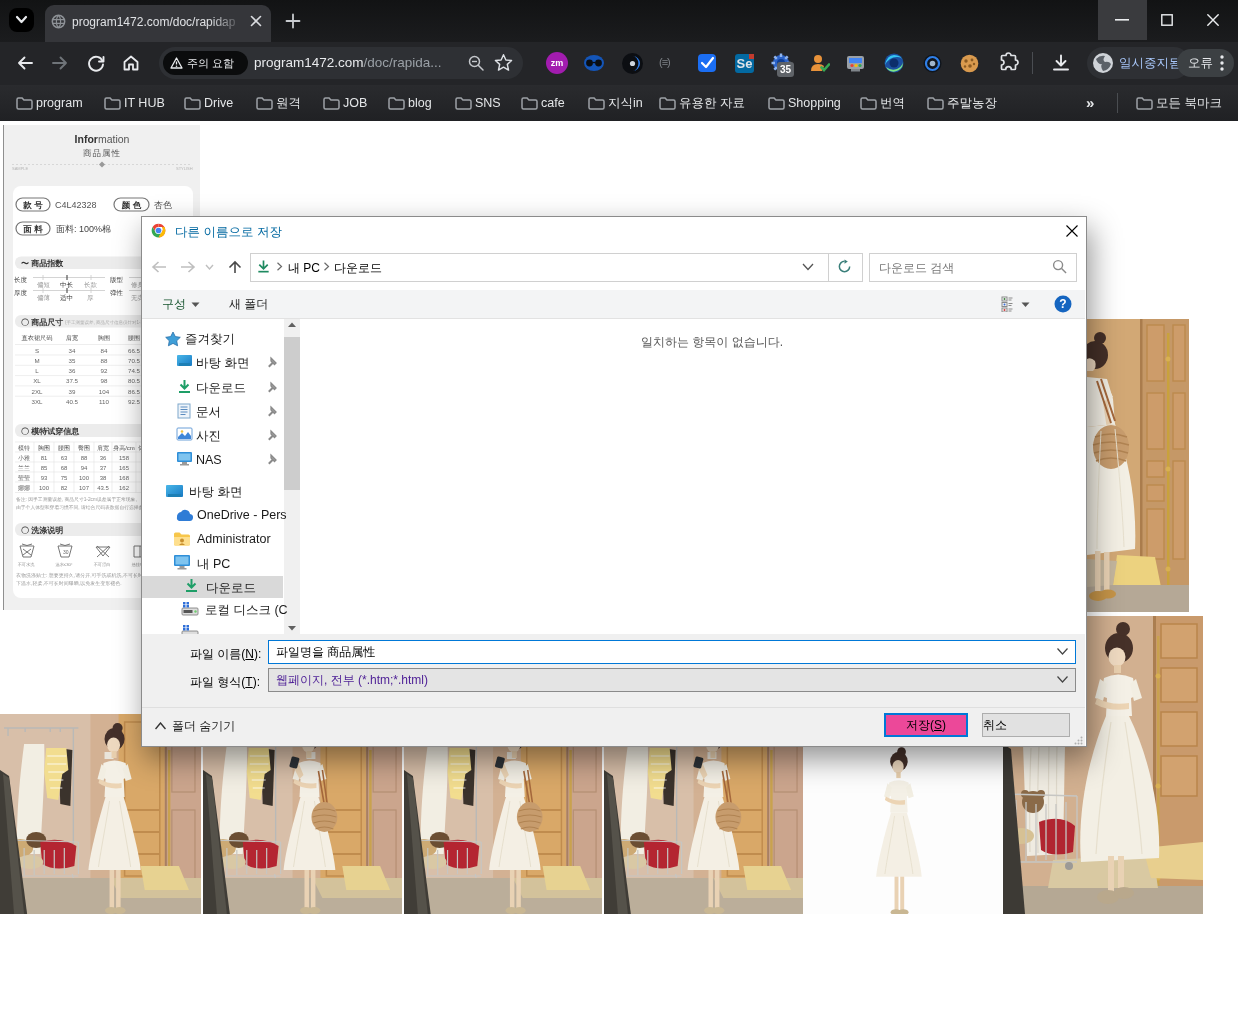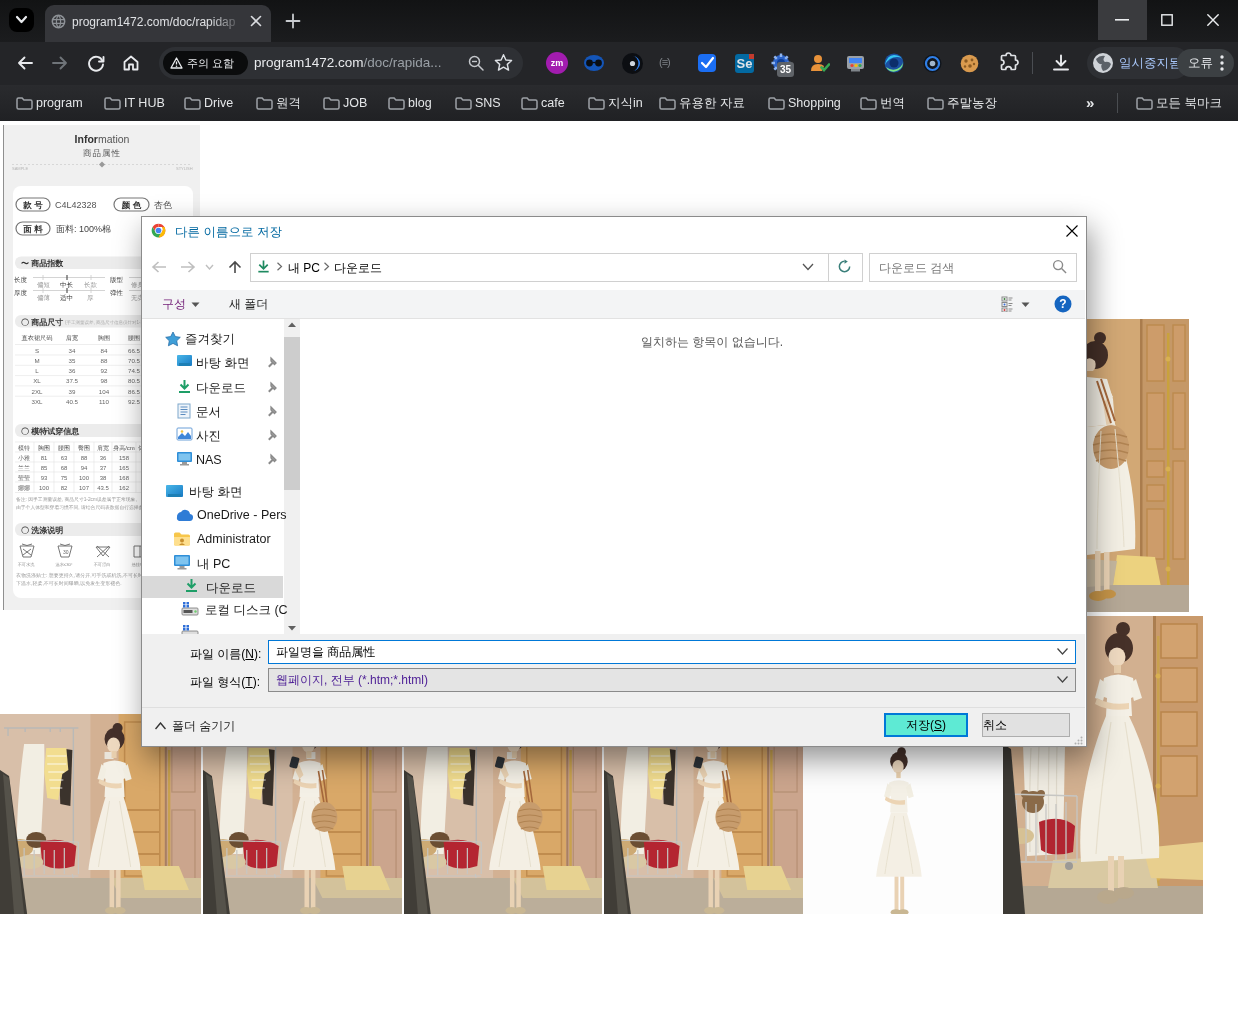--- a/index.html
+++ b/index.html
@@ -620,21 +620,21 @@
       <path d="M8 0.5 L11.5 2.7 L8 5 Z" fill="#3a7f7a"></path>
     </svg>
 <div class="abs" style="left:869px;top:253px;width:206px;height:27px;background:#fff;border:1px solid #d0d0d0;"></div>
 <div class="abs" style="left:879px;top:260px;font-size:12px;color:#777;">다운로드 검색</div>
 <svg class="abs" style="left:1052px;top:259px" width="15" height="15" viewBox="0 0 16 16">
       <circle cx="6.5" cy="6.5" r="4.8" stroke="#8a8a8a" stroke-width="1.5" fill="none"></circle>
       <path d="M10.2 10.2 L15 15" stroke="#8a8a8a" stroke-width="1.5"></path>
     </svg>
 
 <div class="abs" style="left:142px;top:290px;width:943px;height:28px;background:#f3f4f5;border-bottom:1px solid #e2e2e2;"></div>
-<div class="abs" style="left:162px;top:296px;font-size:12px;color:#701a75;">구성</div>
+<div class="abs" style="left:162px;top:296px;font-size:12px;color:#14532d;">구성</div>
 <svg class="abs" style="left:191px;top:302px" width="9" height="6" viewBox="0 0 9 6">
       <path d="M0.5 0.5 L4.5 5 L8.5 0.5 Z" fill="#555"></path>
     </svg>
 <div class="abs" style="left:229px;top:296px;font-size:12px;color:#222;">새 폴더</div>
 <svg class="abs" style="left:1001px;top:296px" width="16" height="16" viewBox="0 0 16 16">
   <g fill="none" stroke="#8a8a8a" stroke-width="1">
         <rect x="1" y="1" width="5" height="4"></rect>
         <rect x="1" y="6.5" width="5" height="4"></rect>
         <rect x="1" y="12" width="5" height="4"></rect>
       </g>
@@ -784,21 +784,21 @@
 <div class="abs" style="left:276px;top:672px;font-size:12px;color:#4c1d95;">웹페이지, 전부 (*.htm;*.html)</div>
 <svg class="abs" style="left:1057px;top:676px" width="11" height="7" viewBox="0 0 11 7">
       <path d="M0.5 0.5 L5.5 6 L10.5 0.5" stroke="#444" stroke-width="1.2" fill="none"></path>
     </svg>
 
 <div class="abs" style="left:142px;top:707px;width:943px;height:38px;background:#f0f0f0;border-top:1px solid #dfdfdf;"></div>
 <svg class="abs" style="left:155px;top:722px" width="11" height="8" viewBox="0 0 11 8">
       <path d="M0.5 7 L5.5 1 L10.5 7" stroke="#333" stroke-width="1.4" fill="none"></path>
     </svg>
 <div class="abs" style="left:172px;top:718px;font-size:12px;color:#1a1a1a;">폴더 숨기기</div>
-<div class="abs" style="left:884px;top:713px;width:84px;height:24px;background:#5eead4;border:2px solid #0078d7;box-sizing:border-box;text-align:center;font-size:12px;line-height:20px;color:#000;">저장(<span style="text-decoration:underline">S</span>)</div>
+<div class="abs" style="left:884px;top:713px;width:84px;height:24px;background:#ec4899;border:2px solid #0078d7;box-sizing:border-box;text-align:center;font-size:12px;line-height:20px;color:#000;">저장(<span style="text-decoration:underline">S</span>)</div>
 <div class="abs" style="left:982px;top:713px;width:88px;height:24px;background:#e1e1e1;border:1px solid #adadad;box-sizing:border-box;font-size:12px;line-height:22px;color:#000;font-family:Liberation Serif, serif;">취소</div>
 <svg class="abs" style="left:1074px;top:736px" width="9" height="9" viewBox="0 0 9 9">
       <g fill="#b0b0b0">
         <circle cx="7.5" cy="1.5" r="1"></circle>
         <circle cx="7.5" cy="4.5" r="1"></circle>
         <circle cx="7.5" cy="7.5" r="1"></circle>
         <circle cx="4.5" cy="4.5" r="1"></circle>
         <circle cx="4.5" cy="7.5" r="1"></circle>
         <circle cx="1.5" cy="7.5" r="1"></circle>
       </g>

